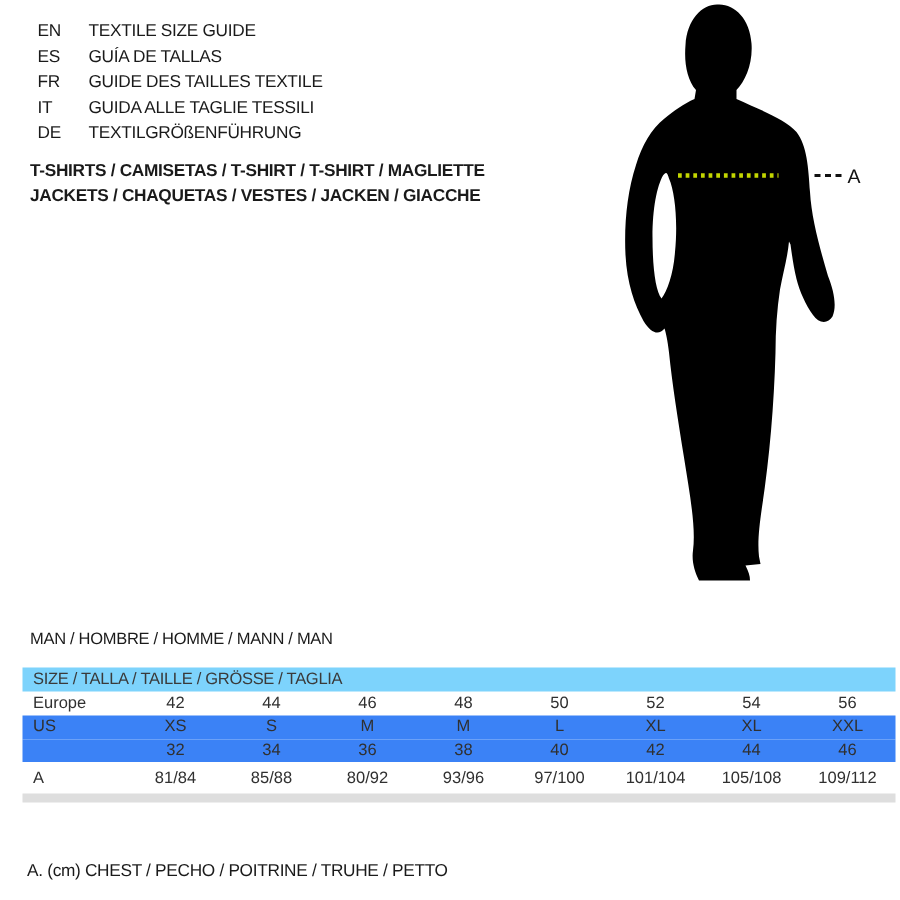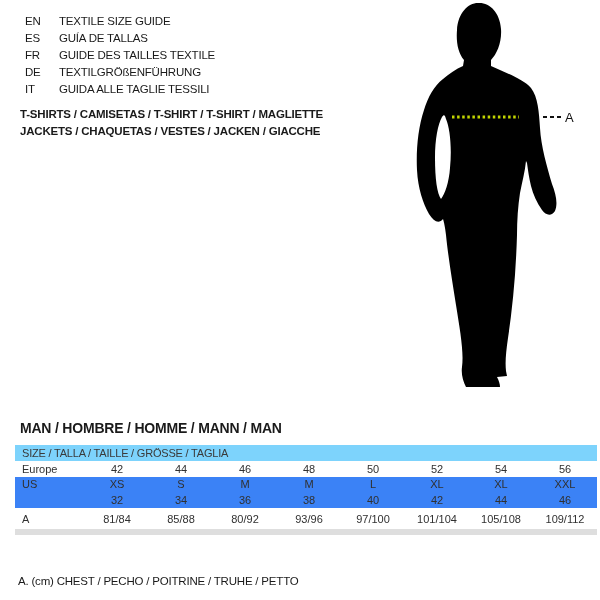--- a/index.html
+++ b/index.html
@@ -11,21 +11,21 @@
   .lang-block{position:absolute;left:25px;top:13px;}
   .lang-row{display:flex;line-height:17px;font-size:11.5px;letter-spacing:-0.2px;}
   .lang-code{width:34px;font-weight:normal;}
   .lang-label{font-weight:normal;}
   
   .product-block{position:absolute;left:20px;top:106px;}
   .product-line{font-size:11.5px;font-weight:bold;line-height:17px;letter-spacing:-0.2px;}
   
   .figure-wrap{position:absolute;left:400px;top:0;width:200px;height:400px;}
   
-  .section-title{position:absolute;left:20px;top:420px;font-size:14px;font-weight:bold;letter-spacing:-0.2px;}
+  .section-title{position:absolute;left:20px;top:420px;font-size:11px;font-weight:normal;letter-spacing:-0.2px;}
   
   .size-table{position:absolute;left:15px;top:445px;width:582px;font-size:11px;color:#303030;}
   .st-header{height:16px;line-height:16px;background:#7dd3fc;color:#3a3a3a;padding-left:7px;letter-spacing:-0.2px;}
   .st-row{display:flex;height:16px;line-height:16px;}
   .st-row.band{background:#3b82f6;height:15.5px;line-height:15.5px;}
   .st-row.last{margin-top:3px;}
   .st-label{width:70px;padding-left:7px;box-sizing:border-box;}
   .st-cell{flex:1;text-align:center;}
   .st-strip{height:6px;background:#dedede;margin-top:2px;}
   
@@ -41,26 +41,26 @@
   </div>
   <div class="lang-row">
     <span class="lang-code">ES</span>
     <span class="lang-label">GUÍA DE TALLAS</span>
   </div>
   <div class="lang-row">
     <span class="lang-code">FR</span>
     <span class="lang-label">GUIDE DES TAILLES TEXTILE</span>
   </div>
   <div class="lang-row">
+    <span class="lang-code">IT</span>
+    <span class="lang-label">GUIDA ALLE TAGLIE TESSILI</span>
+  </div>
+  <div class="lang-row">
     <span class="lang-code">DE</span>
     <span class="lang-label">TEXTILGRÖßENFÜHRUNG</span>
-  </div>
-  <div class="lang-row">
-    <span class="lang-code">IT</span>
-    <span class="lang-label">GUIDA ALLE TAGLIE TESSILI</span>
   </div>
 </div>
 
 <div class="product-block">
   <div class="product-line">T-SHIRTS / CAMISETAS / T-SHIRT / T-SHIRT / MAGLIETTE</div>
   <div class="product-line">JACKETS / CHAQUETAS / VESTES / JACKEN / GIACCHE</div>
 </div>
 
 <div class="figure-wrap">
   <svg width="200" height="400" viewBox="400 0 200 400" xmlns="http://www.w3.org/2000/svg">

